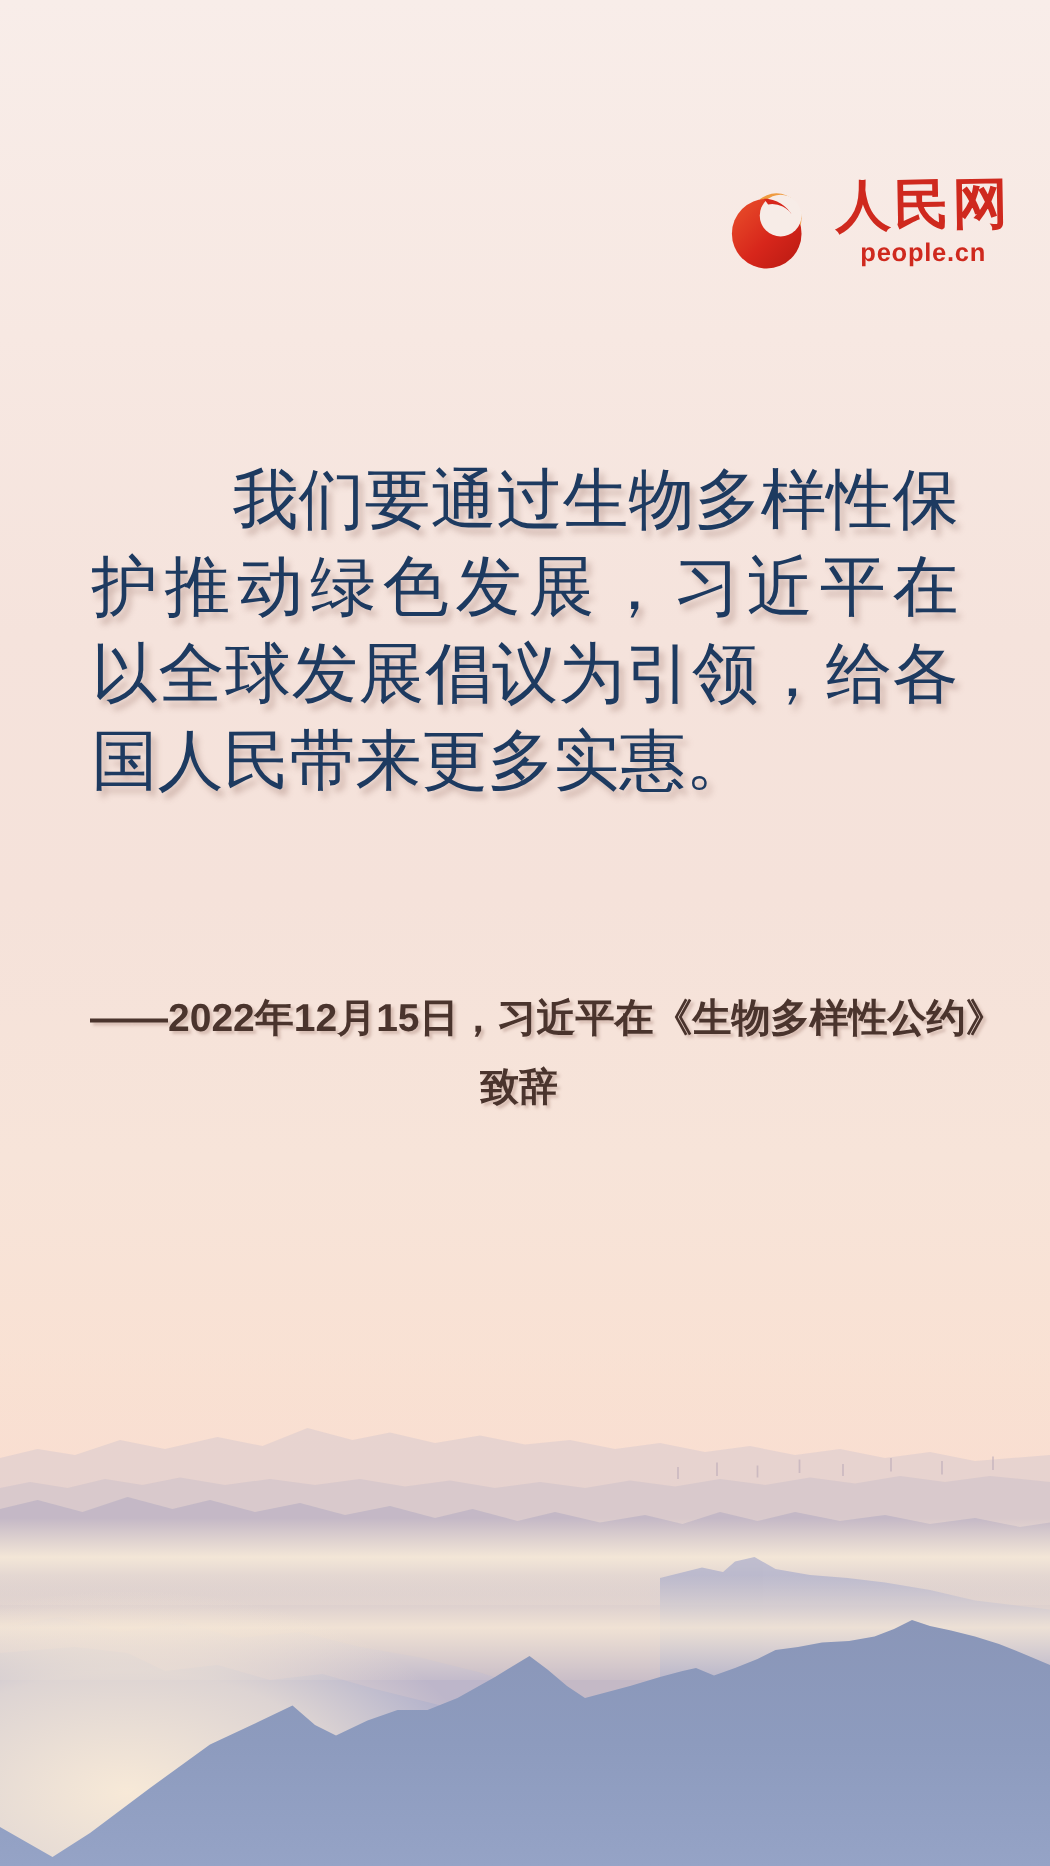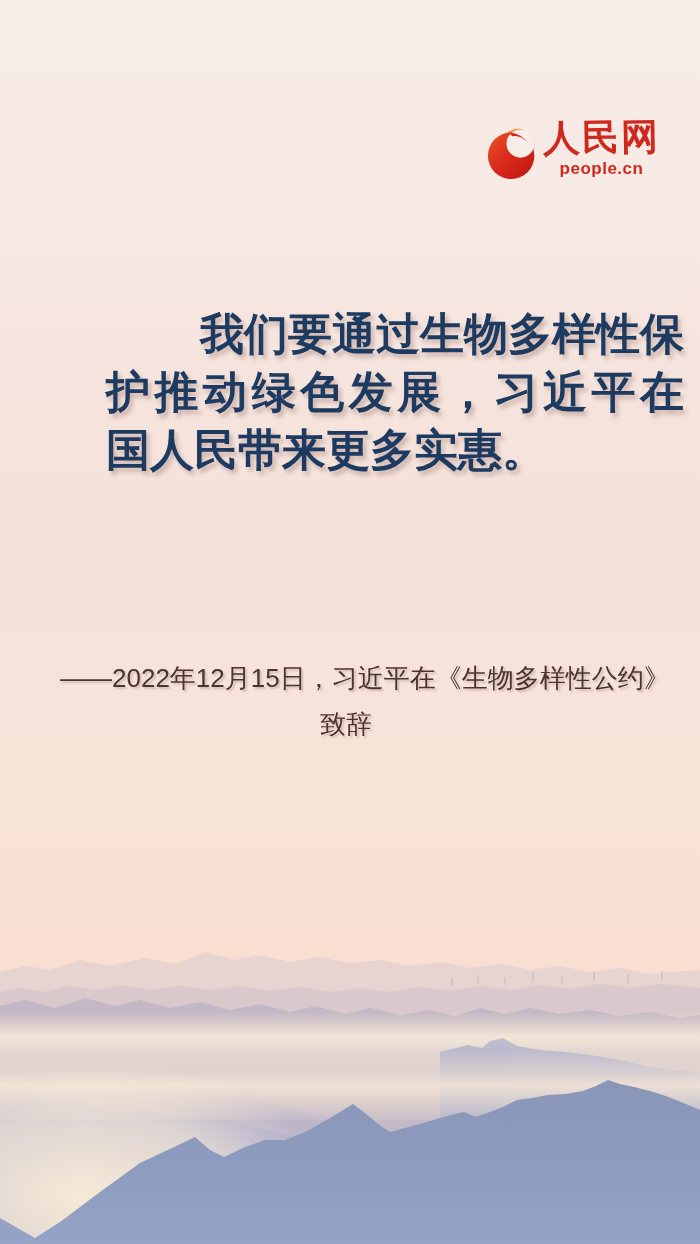--- a/index.html
+++ b/index.html
@@ -16,55 +16,54 @@
       #f7e4d9 62%,
       #f9e1d3 74%,
       #f9ddd0 84%,
       #f8e3d4 92%,
       #f7e9d9 100%);
   }
 
   
   .logo{
     position:absolute; top:118px; left:487px;
-    display:flex; align-items:flex-start;
+    display:flex; align-items:flex-start;gap:14px;
   }
   .logo-mark{width:52px;height:58px;margin-top:6px;}
   .logo-textcol{margin-left:4px;display:flex;flex-direction:column;align-items:center;}
   .logo-wordmark{
     font-size:37px; line-height:40px; font-weight:bold;
     color:#cf291e; letter-spacing:2px;
     transform:rotate(-1deg);
     font-family:"Liberation Serif","DejaVu Serif",serif;
   }
   .logo-domain{
     font-size:17px; line-height:20px; font-weight:bold;
     color:#cf291e; letter-spacing:0.5px; margin-top:1px;
   }
 
   
   .quote{
     position:absolute; left:61px; top:305px; width:578px;
-    font-size:44px; line-height:58px; font-weight:bold;
+    font-size:44px; line-height:58px; font-weight:normal;
     color:#1d3a60;
     text-shadow:3px 4px 4px rgba(145,105,95,0.40);
-    margin-left:45px;
   }
   .q-line{
     text-align:justify;
     text-align-last:justify;
     height:58px; overflow:visible;
   }
   .q-line.q-first{text-indent:94px;}
   .q-line.q-last{text-align-last:left;}
 
   
   .attribution{
     position:absolute; left:60px; top:655px; width:580px;
-    font-size:26px; line-height:46px; font-weight:normal;
+    font-size:26px; line-height:46px; font-weight:bold;
     color:#4a342d;
     text-shadow:2px 2px 2px rgba(175,140,128,0.45);
   }
   .a-line{text-align:center; white-space:nowrap;}
   .a-line.a-last{text-align:center; padding-right:8px;}
 
   
   .landscape{
     position:absolute; left:0; bottom:0; width:700px; height:344px;
     display:block;
@@ -91,20 +90,21 @@
     </svg>
     <div class="logo-textcol">
       <div class="logo-wordmark">人民网</div>
       <div class="logo-domain">people.cn</div>
     </div>
   </div>
 
   <div class="quote">
     <div class="q-line q-first">我们要通过生物多样性保</div>
     <div class="q-line">护推动绿色发展，习近平在</div>
+    <div class="q-line">以全球发展倡议为引领，给各</div>
     <div class="q-line q-last">国人民带来更多实惠。</div>
   </div>
 
   <div class="attribution">
     <div class="a-line">——2022年12月15日，习近平在《生物多样性公约》</div>
     <div class="a-line a-last">致辞</div>
   </div>
 
   <svg class="landscape" viewBox="0 0 700 344" preserveAspectRatio="none" aria-hidden="true">
     <defs>

